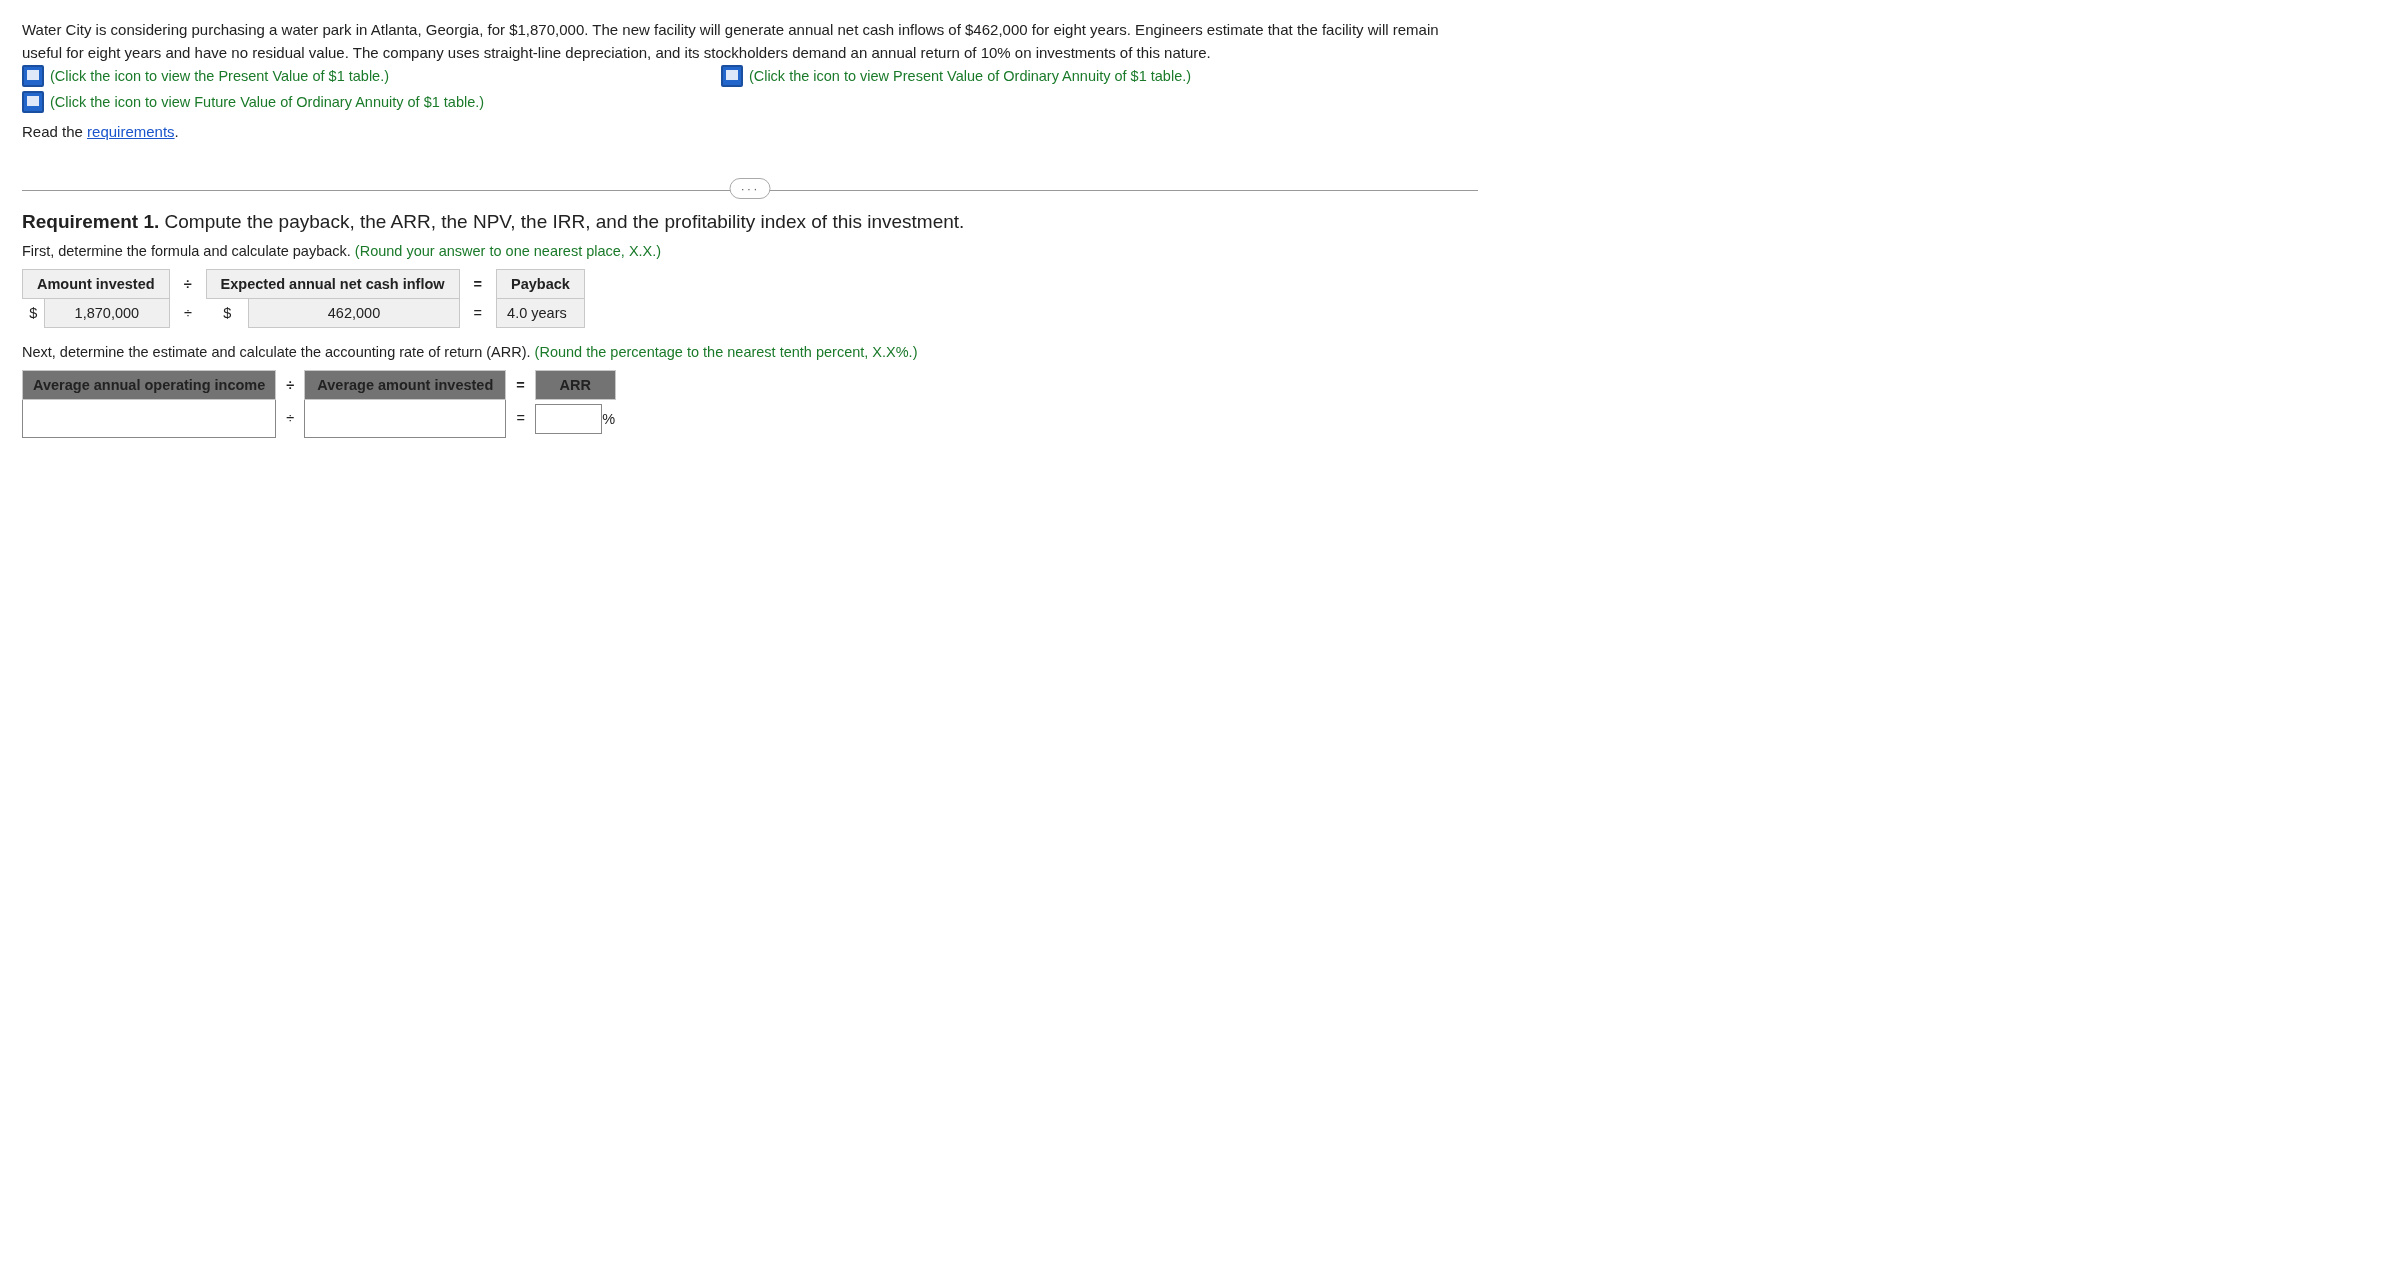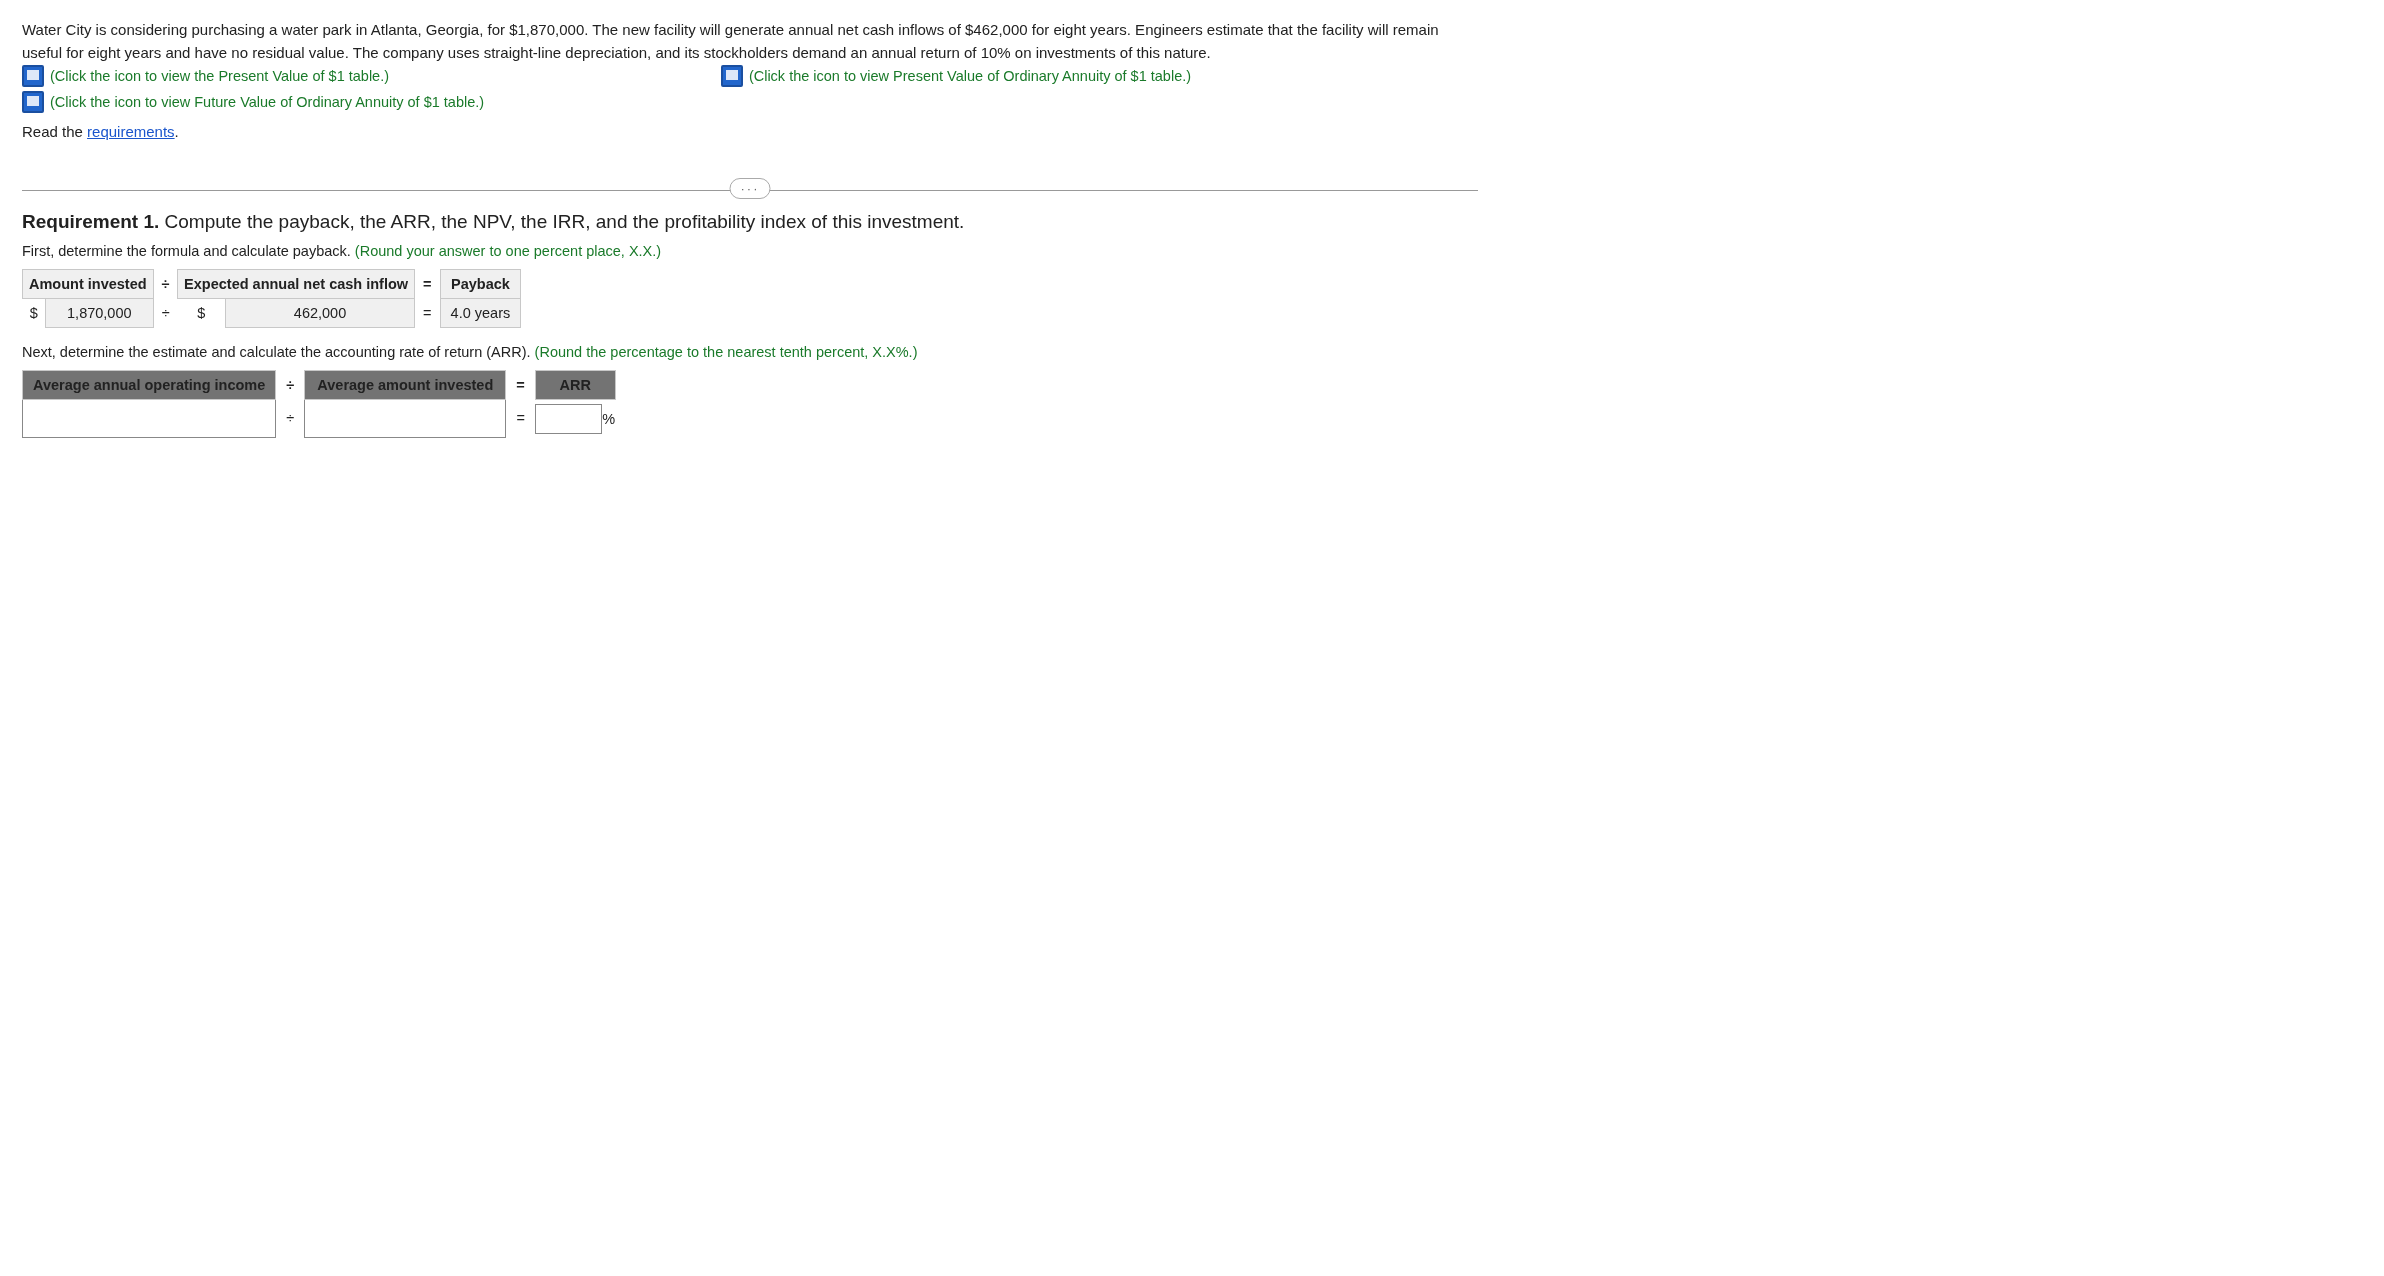--- a/index.html
+++ b/index.html
@@ -93,21 +93,21 @@
     .green-note { color: #1a7a2a; }
 
     
     .calc-table {
       border-collapse: collapse;
       margin-bottom: 16px;
       width: auto;
     }
     .calc-table th, .calc-table td {
       border: 1px solid #c8c8c8;
-      padding: 6px 6px;
+      padding: 6px 14px;
       text-align: center;
       background: #f0f0f0;
       font-size: 14.5px;
       white-space: nowrap;
     }
     .calc-table td.no-border {
       border: none;
       background: transparent;
       padding: 6px 8px;
     }
@@ -188,21 +188,21 @@
   <hr class="divider-section" style="border:none; border-top:1px solid #999; margin:0;">
   <div class="divider-dots">···</div>
 </div>
 
 <p class="req-title" style="margin-bottom:10px;">
   <b>Requirement 1.</b><span> Compute the payback, the ARR, the NPV, the IRR, and the profitability index of this investment.</span>
 </p>
 
 <p class="formula-instruction" style="margin-bottom:10px;">
   <span>First, determine the formula and calculate payback.</span>
-  <span class="green-note">(Round your answer to one percent place, X.X.)</span>
+  <span class="green-note">(Round your answer to one nearest place, X.X.)</span>
 </p>
 
 <table class="calc-table">
   <thead>
     <tr>
       <th colspan="2">Amount invested</th>
       <th style="border:none; background:transparent;">÷</th>
       <th colspan="2">Expected annual net cash inflow</th>
       <th style="border:none; background:transparent;">=</th>
       <th>Payback</th>

